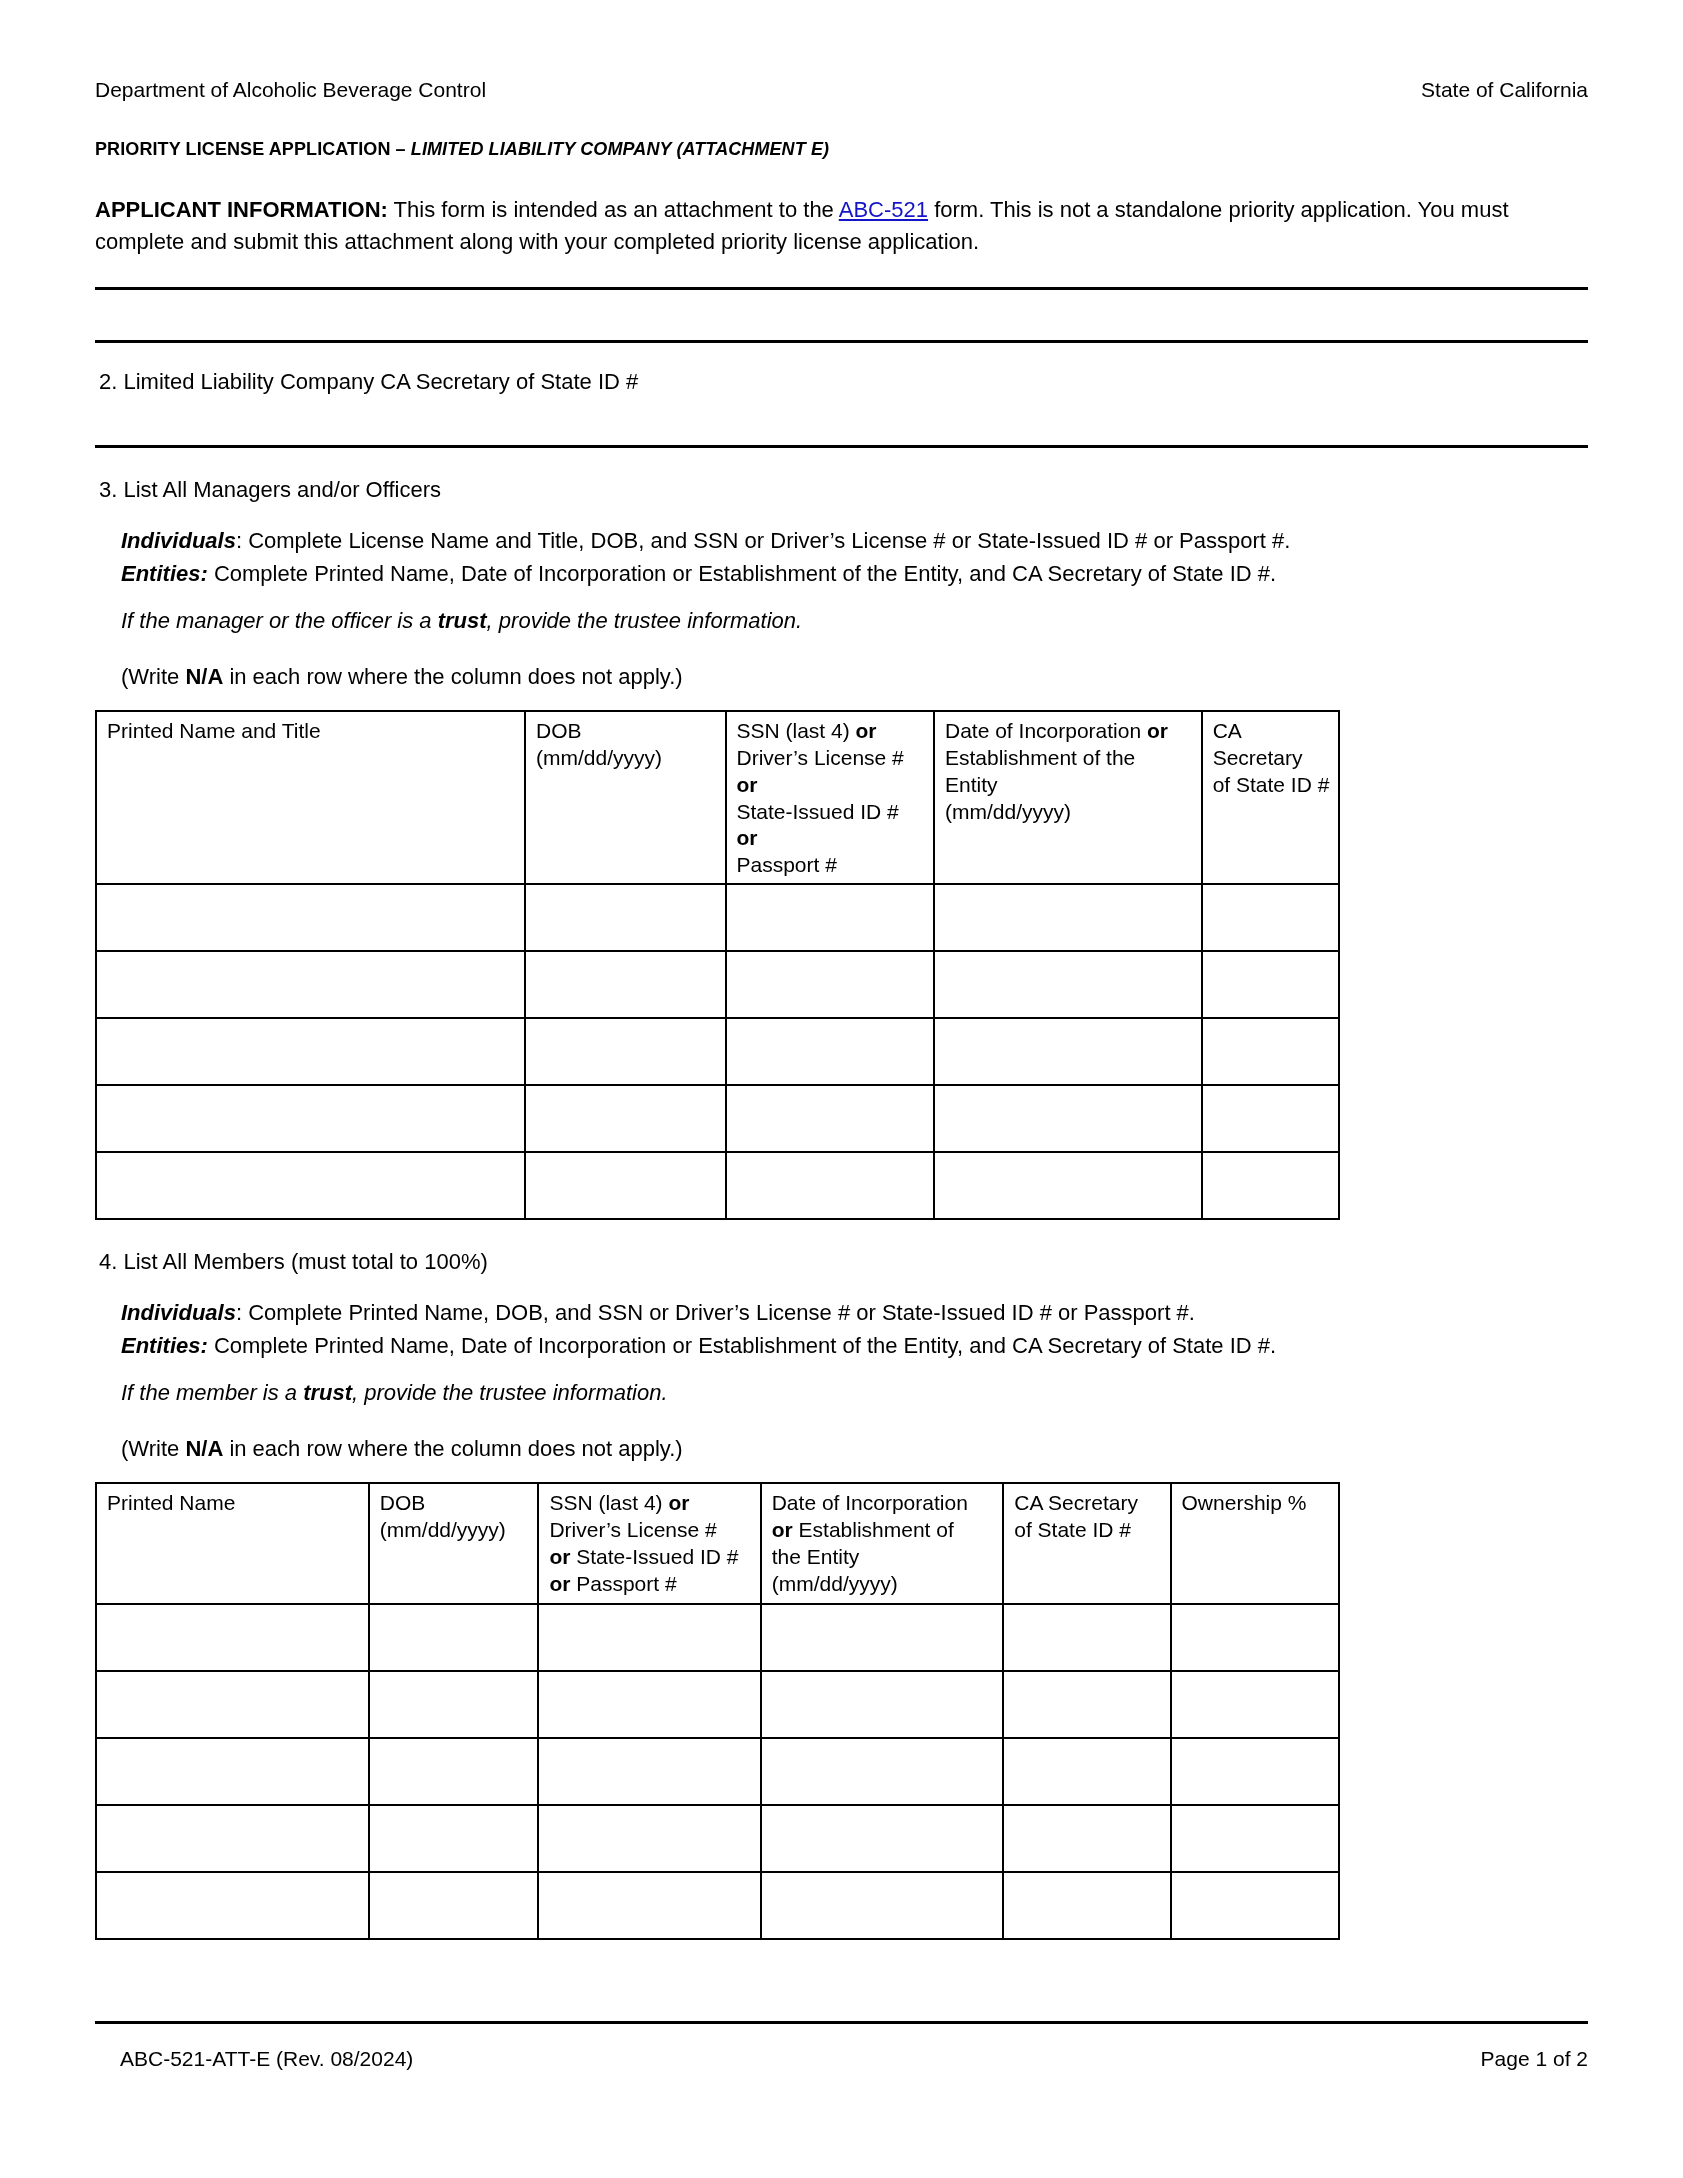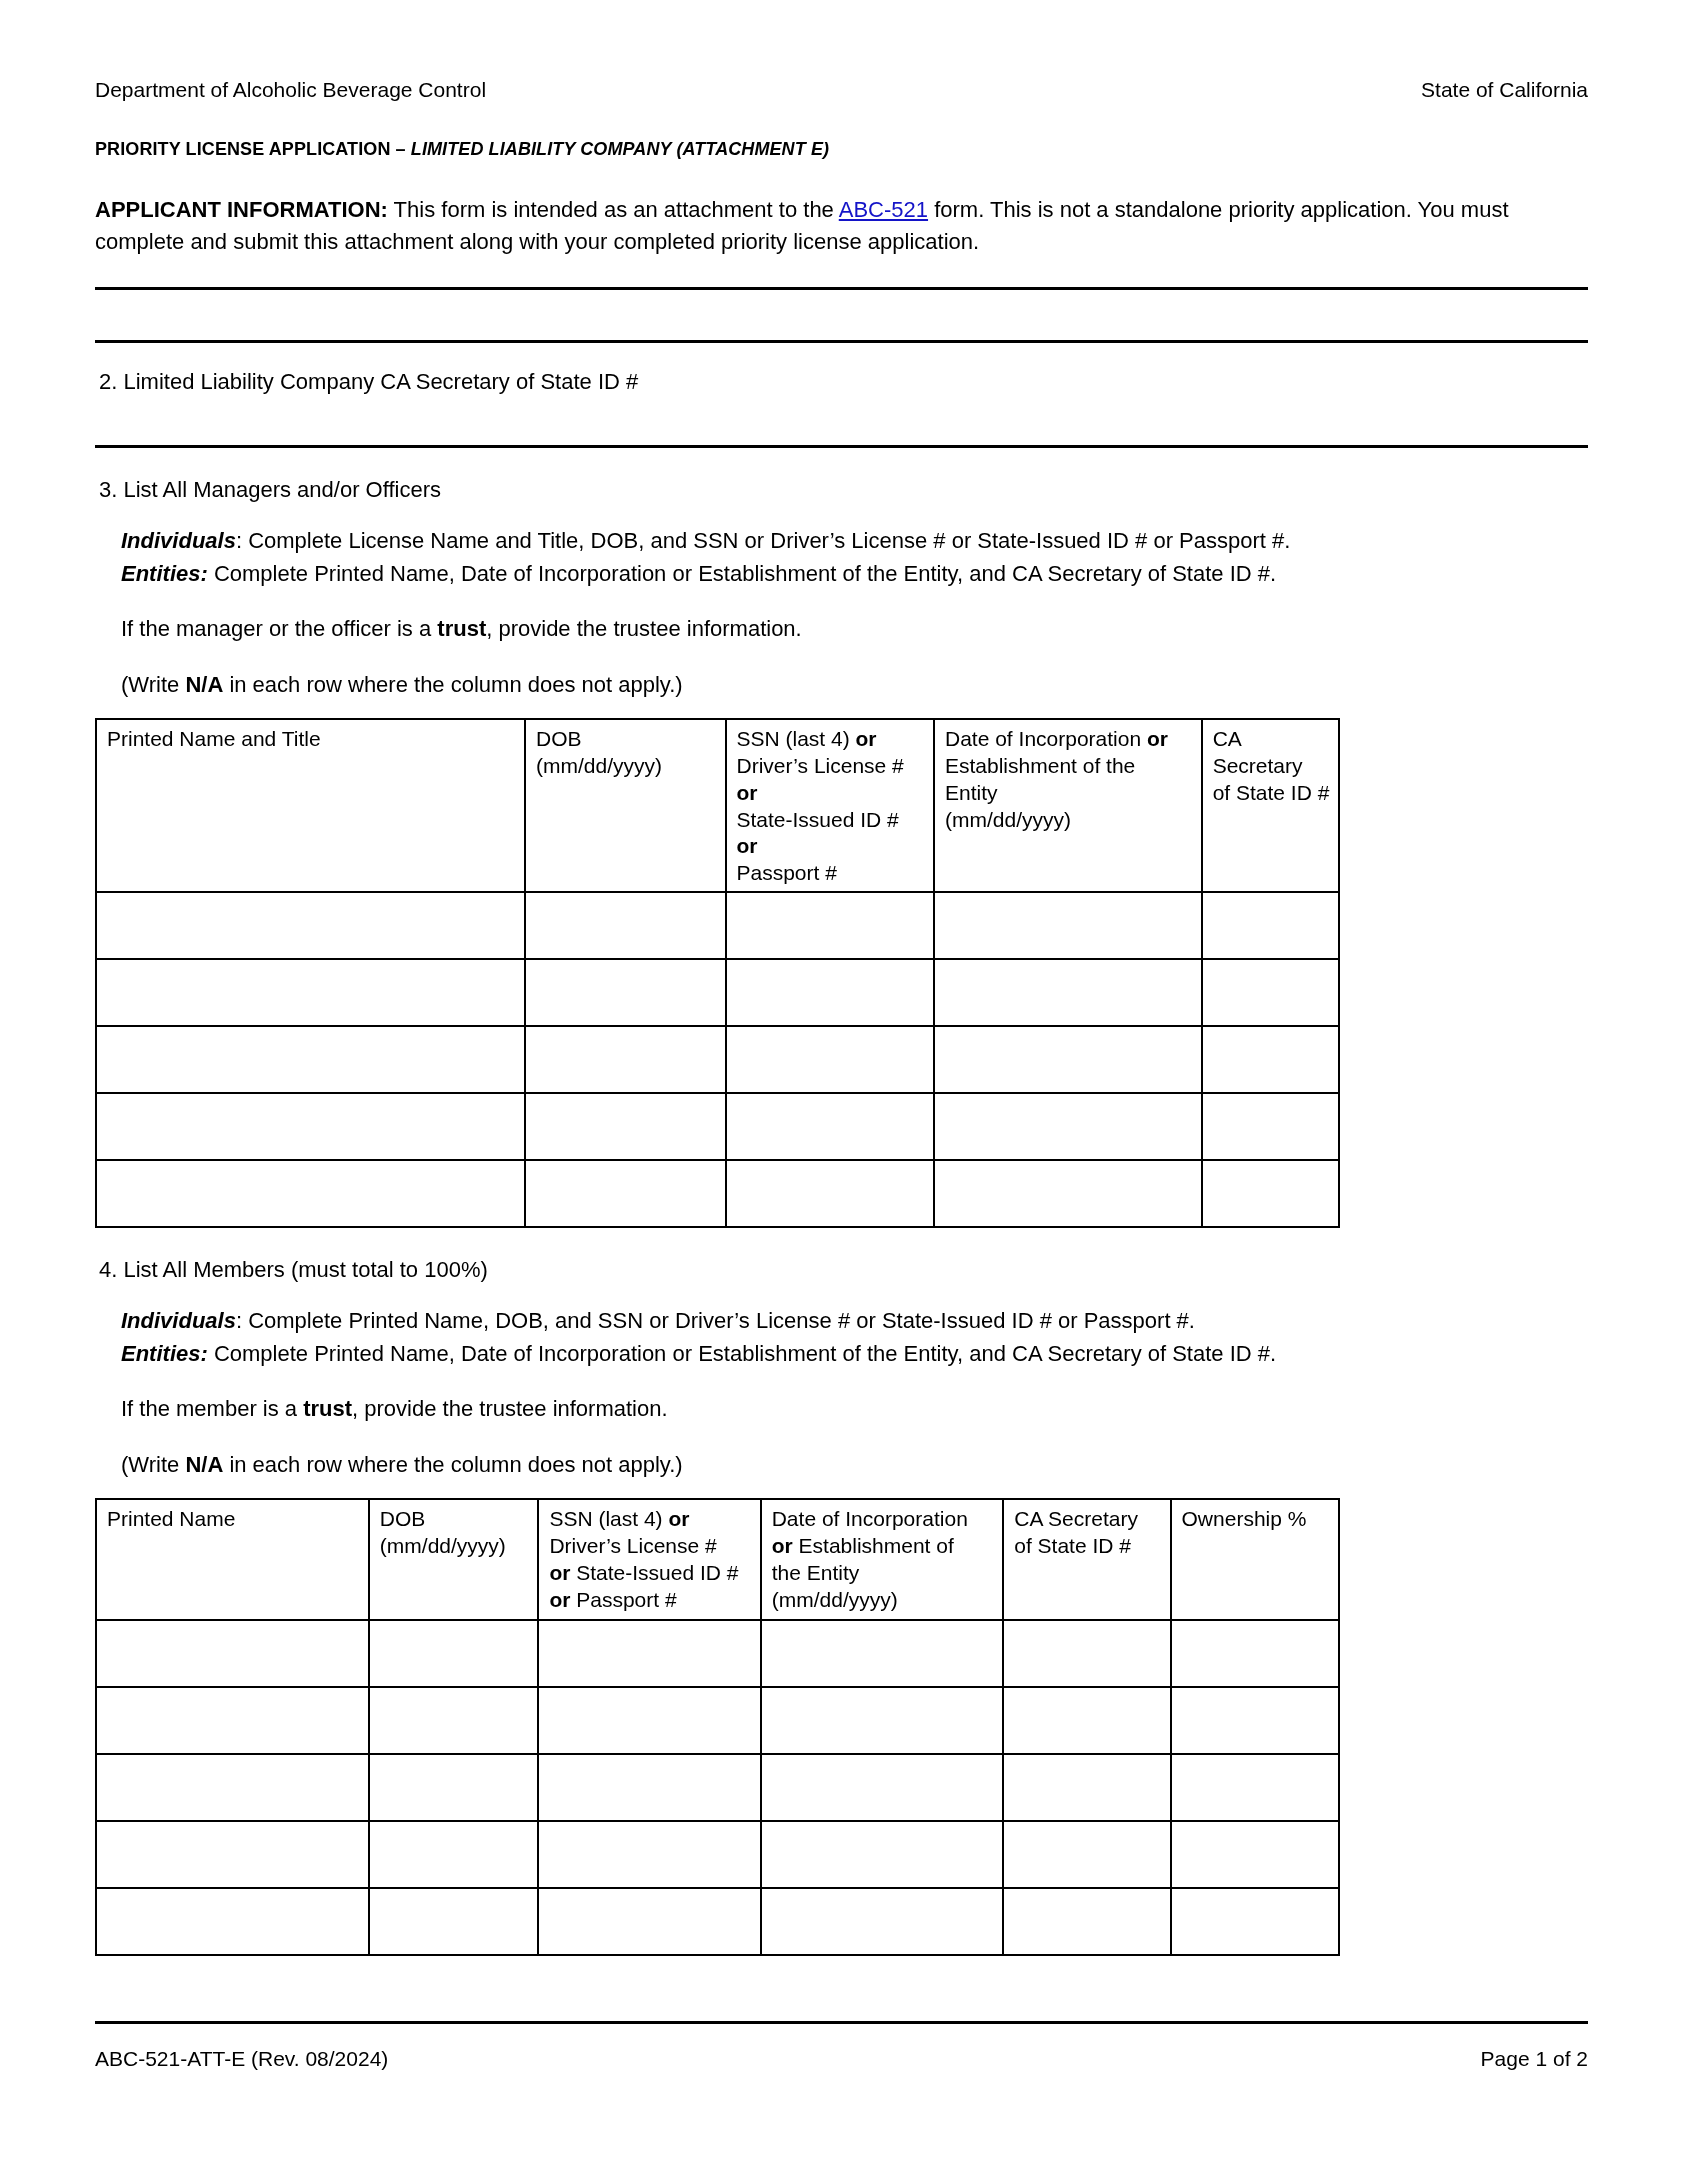--- a/index.html
+++ b/index.html
@@ -89,21 +89,21 @@
     line-height: 1.5;
     padding-left: 26px;
     margin-top: 20px;
     max-width: 1436px;
   }
   .section-instructions .lbl {
     font-weight: bold;
     font-style: italic;
   }
   .section-instructions b { font-weight: bold; }
-  .trust-line { margin-top: 22px; }
+  .trust-line { margin-top: 14px; font-style: italic; }
   .na-line {
     font-size: 22px;
     line-height: 1.2;
     padding-left: 26px;
     margin-top: 27px;
   }
   .na-line b { font-weight: bold; }
 
   
   table.form-table {
@@ -150,20 +150,21 @@
     right: 95px;
     bottom: 107px;
   }
   .footer-row {
     display: flex;
     justify-content: space-between;
     align-items: baseline;
     font-size: 21px;
     padding-top: 22px;
     line-height: 1.2;
+    margin-left: 25px;
   }
 </style>
 </head>
 <body>
 
 <div class="page">
 
   <div class="doc-header">
     <div class="left">Department of Alcoholic Beverage Control</div>
     <div class="right">State of California</div>

